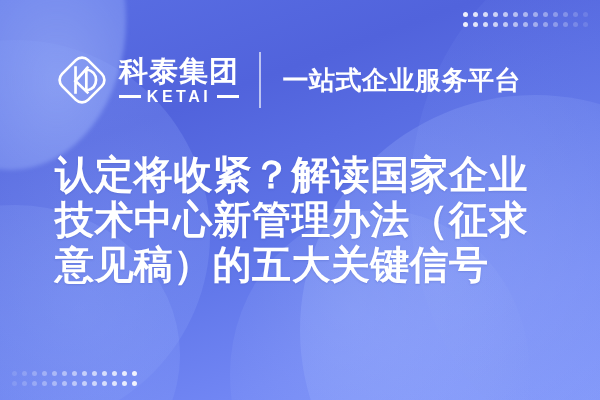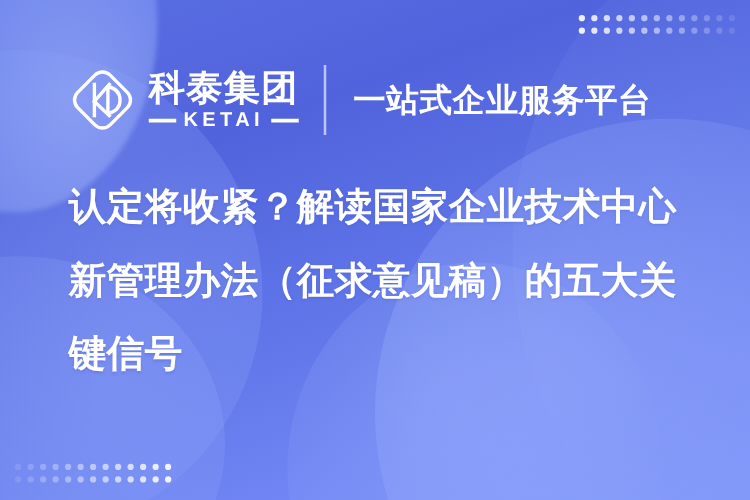--- a/index.html
+++ b/index.html
@@ -187,25 +187,25 @@
     font-weight: 400;
     letter-spacing: 0.5px;
     white-space: nowrap;
     margin-top: 1px;
   }
 
   
   #article-title {
     position: absolute;
     left: 55px;
-    top: 136px;
+    top: 152px;
     width: 510px;
     color: #ffffff;
-    font-size: 30px;
-    line-height: 59px;
+    font-size: 39px;
+    line-height: 45px;
     font-weight: 700;
     letter-spacing: 0.4px;
     text-shadow: 0 1px 2px rgba(60,80,180,0.25);
   }
 </style>
 </head>
 <body>
 
 <div id="banner">
 

